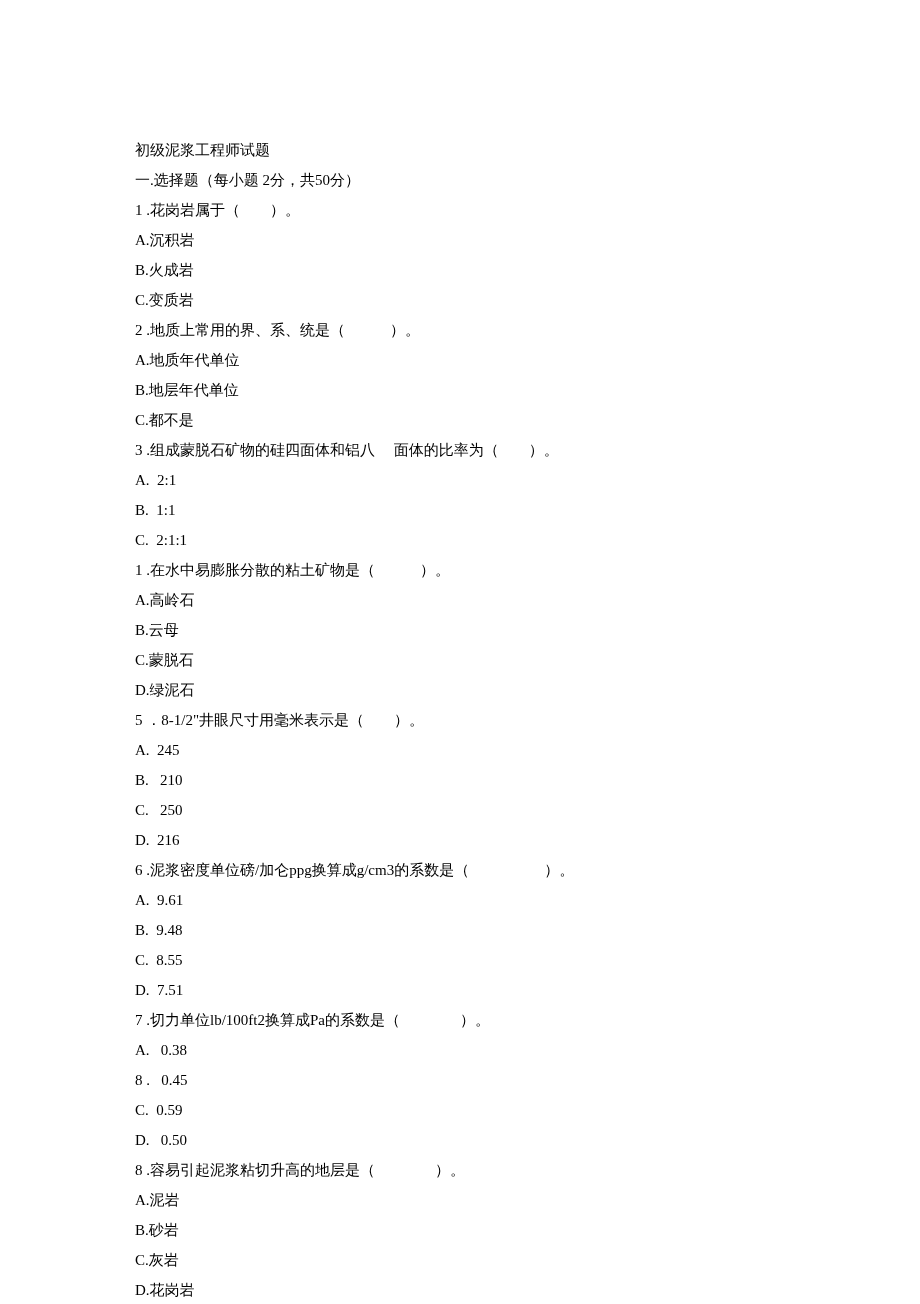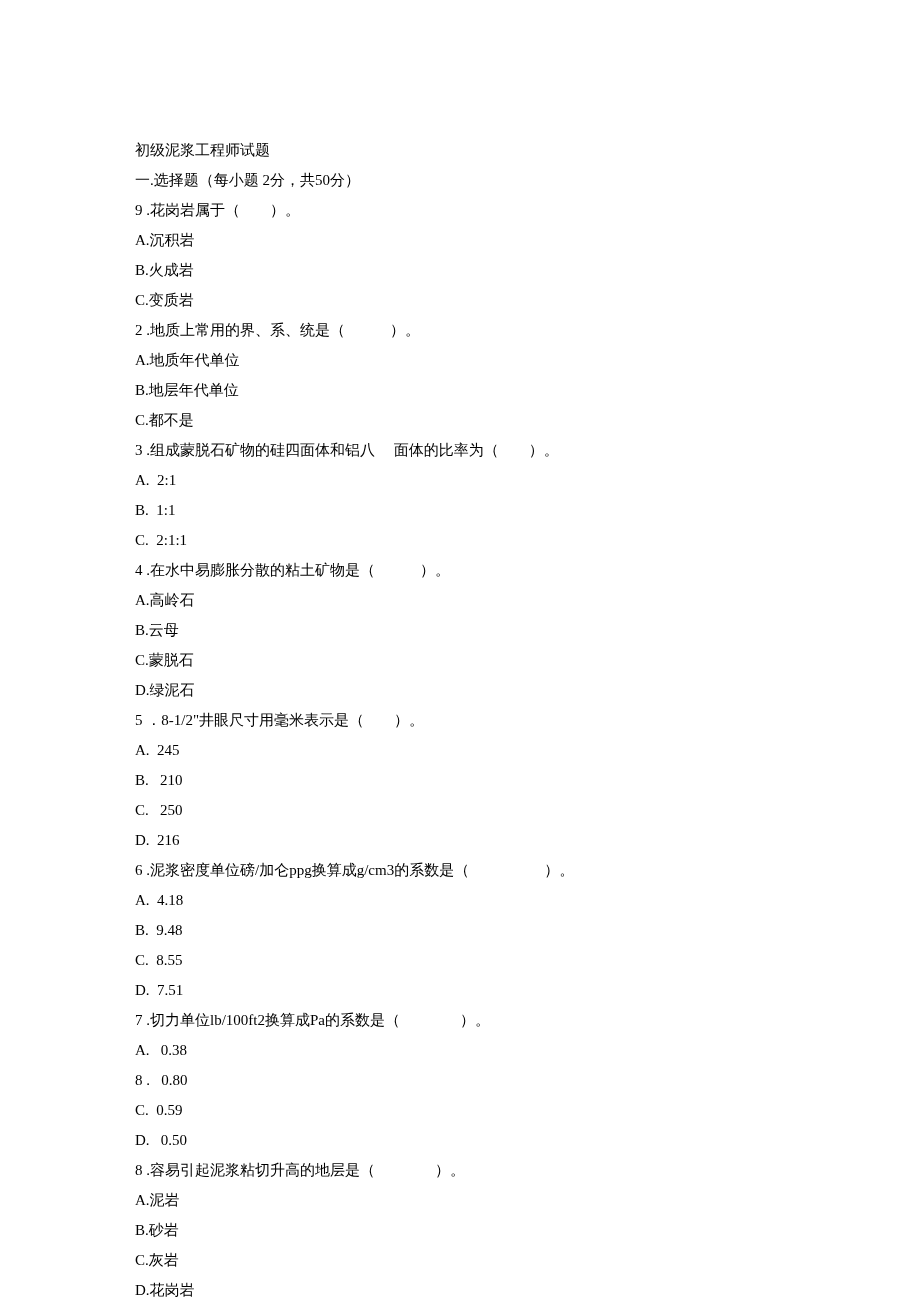--- a/index.html
+++ b/index.html
@@ -19,56 +19,56 @@
     .line {
       white-space: pre;
     }
   </style>
 </head>
 <body>
 
 <div class="line">初级泥浆工程师试题</div>
 <div class="line">一.选择题（每小题 2分，共50分）</div>
 
-<div class="line">9 .花岗岩属于（　　）。</div>
+<div class="line">1 .花岗岩属于（　　）。</div>
 <div class="line">A.沉积岩</div>
 <div class="line">B.火成岩</div>
 <div class="line">C.变质岩</div>
 
 <div class="line">2 .地质上常用的界、系、统是（　　　）。</div>
 <div class="line">A.地质年代单位</div>
 <div class="line">B.地层年代单位</div>
 <div class="line">C.都不是</div>
 
 <div class="line">3 .组成蒙脱石矿物的硅四面体和铝八　 面体的比率为（　　）。</div>
 <div class="line">A.  2:1</div>
 <div class="line">B.  1:1</div>
 <div class="line">C.  2:1:1</div>
 
-<div class="line">4 .在水中易膨胀分散的粘土矿物是（　　　）。</div>
+<div class="line">1 .在水中易膨胀分散的粘土矿物是（　　　）。</div>
 <div class="line">A.高岭石</div>
 <div class="line">B.云母</div>
 <div class="line">C.蒙脱石</div>
 <div class="line">D.绿泥石</div>
 
 <div class="line">5 ．8-1/2"井眼尺寸用毫米表示是（　　）。</div>
 <div class="line">A.  245</div>
 <div class="line">B.   210</div>
 <div class="line">C.   250</div>
 <div class="line">D.  216</div>
 
 <div class="line">6 .泥浆密度单位磅/加仑ppg换算成g/cm3的系数是（　　　　　）。</div>
-<div class="line">A.  4.18</div>
+<div class="line">A.  9.61</div>
 <div class="line">B.  9.48</div>
 <div class="line">C.  8.55</div>
 <div class="line">D.  7.51</div>
 
 <div class="line">7 .切力单位lb/100ft2换算成Pa的系数是（　　　　）。</div>
 <div class="line">A.   0.38</div>
-<div class="line">8 .   0.80</div>
+<div class="line">8 .   0.45</div>
 <div class="line">C.  0.59</div>
 <div class="line">D.   0.50</div>
 
 <div class="line">8 .容易引起泥浆粘切升高的地层是（　　　　）。</div>
 <div class="line">A.泥岩</div>
 <div class="line">B.砂岩</div>
 <div class="line">C.灰岩</div>
 <div class="line">D.花岗岩</div>
 
 </body></html>

